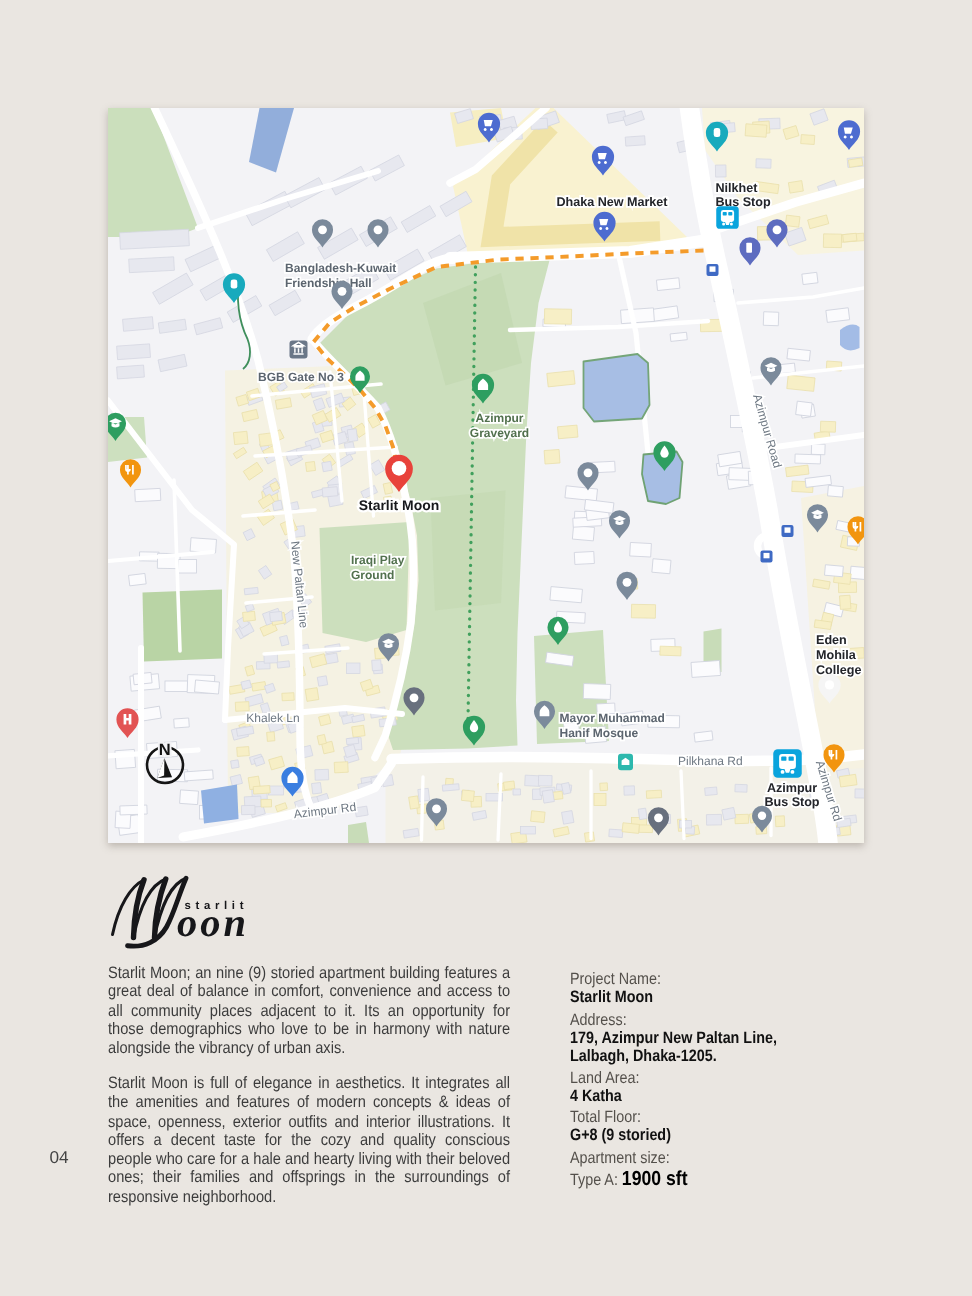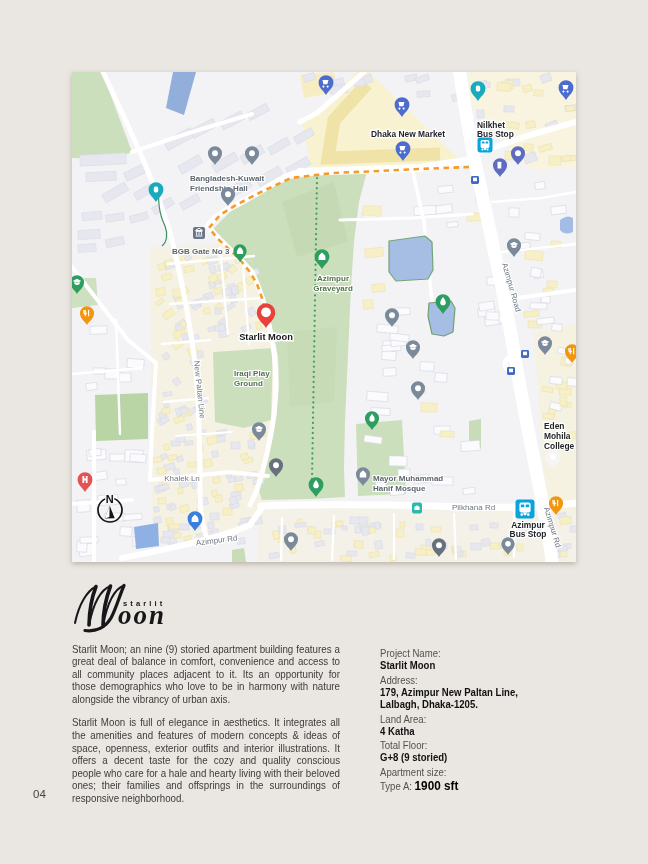--- a/index.html
+++ b/index.html
@@ -7,21 +7,21 @@
   font-family:"Liberation Sans",sans-serif;}
 .map{position:absolute;left:72px;top:72px;width:504px;height:490px;background:#f1f1f4;
   box-shadow:0 2px 5px rgba(110,100,90,.38);}
 .para{position:absolute;left:72px;top:642.5px;width:302.5px;font-size:11px;line-height:12.6px;
   color:#3c3c3c;text-align:justify;transform:scaleX(0.886);transform-origin:0 0;}
 .para p{margin:0 0 11px 0;}
 .info{position:absolute;left:380px;top:645px;width:230px;font-size:11px;line-height:12.2px;color:#111;
   transform:scaleX(0.87);transform-origin:0 0;}
 .info .lab{color:#54504b;margin-top:2.2px;}
 .info .val{font-weight:bold;margin-bottom:2.2px;}
-.pnum{position:absolute;left:33px;top:788px;font-size:11.5px;color:#444;}
+.pnum{position:absolute;left:33px;top:766px;font-size:11.5px;color:#444;}
 svg text{font-family:"Liberation Sans",sans-serif;}
 .ml{fill:#5c656f;font-size:8px;paint-order:stroke;stroke:#ffffff;stroke-width:2.2px;font-weight:bold;}
 .mld{fill:#23252a;font-size:8.4px;paint-order:stroke;stroke:#ffffff;stroke-width:2.4px;font-weight:bold;}
 .mlp{fill:#52714e;font-size:8px;paint-order:stroke;stroke:#ffffff;stroke-width:2.2px;font-weight:bold;}
 .mlr{fill:#6e7883;font-size:8px;paint-order:stroke;stroke:#ffffff;stroke-width:2.2px;}
 .b{fill:#e7e8ef;stroke:#d4d6e1;stroke-width:.5;}
 .y{fill:#f7efc6;stroke:#e9dfab;stroke-width:.5;}
 .o{fill:#fbfbfd;stroke:#d2d5df;stroke-width:.6;}
 .rd{stroke:#ffffff;fill:none;stroke-linecap:round;stroke-linejoin:round;}
 </style>

